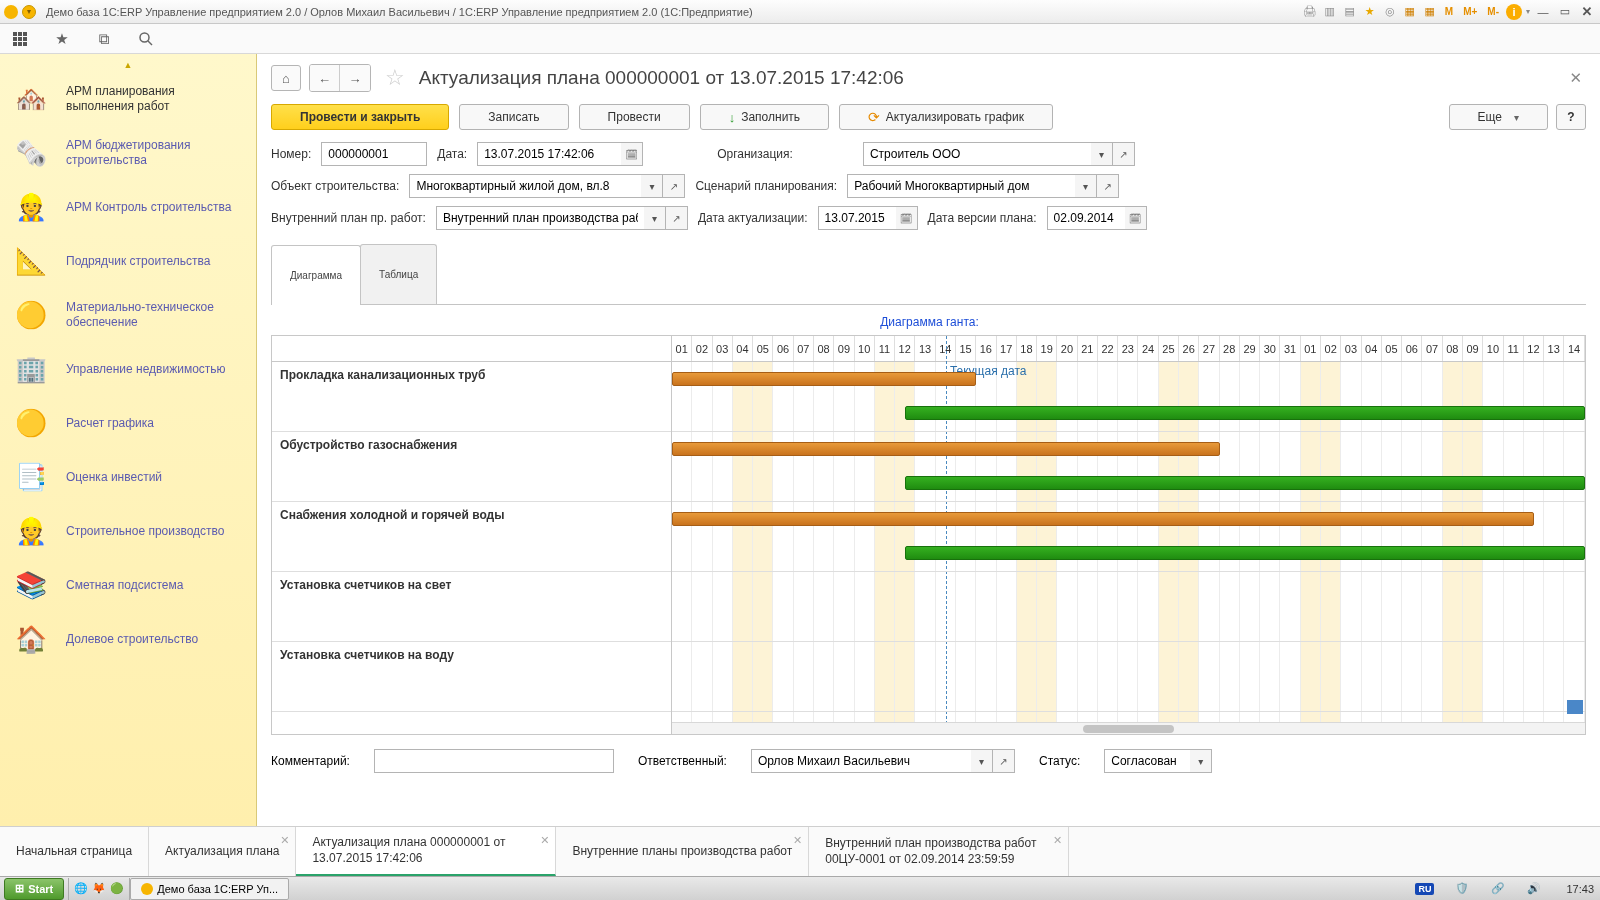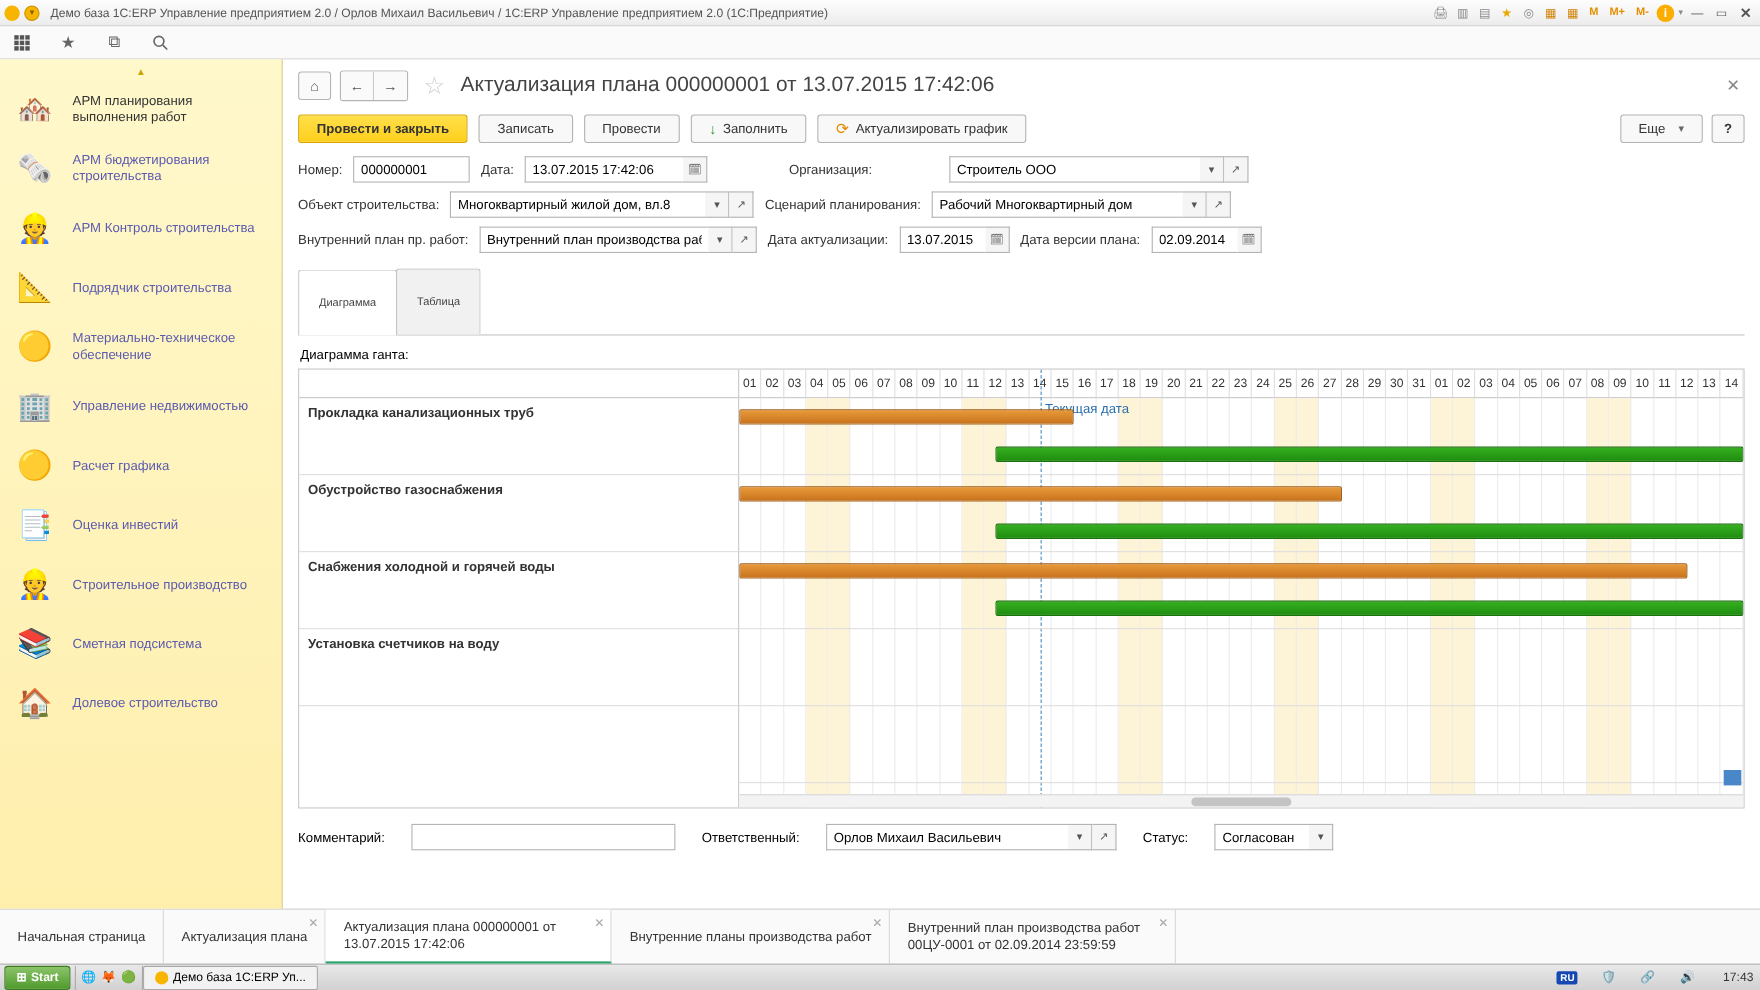--- a/index.html
+++ b/index.html
@@ -34,41 +34,41 @@
 .hdr-row { display:flex; align-items:center; gap:8px; margin-bottom:12px; }
 .nav-btn { width:30px; height:26px; border:1px solid #b5b5b5; border-radius:3px; background:#fafafa; display:inline-flex; align-items:center; justify-content:center; font-size:13px; color:#555; }
 .nav-group { display:flex; border:1px solid #b5b5b5; border-radius:3px; overflow:hidden; }
 .nav-group .nav-btn { border:none; border-right:1px solid #ccc; border-radius:0; }
 .nav-group .nav-btn:last-child { border-right:none; }
 .star { color:#ccc; font-size:22px; margin:0 6px; }
 .page-title { font-size:19px; color:#444; font-weight:normal; }
 .close-x { margin-left:auto; color:#888; font-size:15px; padding:4px; cursor:pointer; }
 
 .action-row { display:flex; align-items:center; gap:10px; margin-bottom:12px; }
-.btn { height:26px; padding:0 16px; border:1px solid #b3b3b3; border-radius:3px; background:#f8f8f8; font-size:12px; color:#333; display:inline-flex; align-items:center; gap:6px; cursor:pointer; }
+.btn { height:26px; padding:0 28px; border:1px solid #b3b3b3; border-radius:3px; background:#f8f8f8; font-size:12px; color:#333; display:inline-flex; align-items:center; gap:6px; cursor:pointer; }
 .btn-primary { background:linear-gradient(#ffe04a,#ffcf1c); border-color:#d7a800; font-weight:bold; color:#333; }
 .btn .ic-green { color:#2a9a2a; font-size:13px; }
 .btn .ic-orange { color:#e68a00; font-size:14px; }
 .action-right { margin-left:auto; display:flex; gap:8px;justify-content:center; }
 .btn-dd::after { content:"▾"; margin-left:6px; font-size:10px; color:#666; }
 .btn-help { width:30px; padding:0; justify-content:center; font-weight:bold; }
 
 .form-row { display:flex; align-items:center; gap:10px; margin-bottom:8px; font-size:12px; color:#333; }
 .lbl { white-space:nowrap; }
 .inp { height:24px; border:1px solid #b4b4b4; padding:0 6px; font-size:12px; background:#fff; }
 .inp-wrap { display:flex; }
 .inp-wrap .inp { border-right:none; }
 .inp-btn { width:22px; height:24px; border:1px solid #b4b4b4; background:#f5f5f5; display:inline-flex; align-items:center; justify-content:center; font-size:10px; color:#555; border-left:none; }
 .inp-btn + .inp-btn { }
 
 .tabs { display:flex; border-bottom:1px solid #c4c4c4; margin-top:6px; }
 .tab { padding:24px 18px; border:1px solid #c4c4c4; border-bottom:none; background:#f1f1f1; font-size:10px; color:#444; margin-right:-1px; border-radius:3px 3px 0 0; cursor:pointer; }
 .tab.active { background:#fff; position:relative; top:1px; }
 
-.gantt-label { font-size:12px; color:#000000; margin:10px 0 6px 2px; }
+.gantt-label { font-size:12px; color:#1d4ed8; margin:10px 0 6px 2px;text-align:center; }
 .gantt-wrap { border:1px solid #c8c8c8; height:400px; display:flex; position:relative; }
 .gantt-left { width:400px; border-right:1px solid #c8c8c8; }
 .gantt-right { flex:1; position:relative; overflow:hidden; }
 .gh-days { height:26px; border-bottom:1px solid #c8c8c8; display:flex; font-size:11px; color:#333; }
 .gh-day { flex:1; border-right:1px solid #dedede; text-align:center; line-height:26px; }
 .gh-blank { height:26px; border-bottom:1px solid #c8c8c8; }
 .g-body { position:relative; }
 .g-row { height:70px; border-bottom:1px solid #dedede; position:relative;font-weight:bold; }
 .g-task { position:absolute; left:8px; top:6px; font-size:12px; color:#333; }
 .g-grid-row { height:70px; border-bottom:1px solid #dedede; position:relative; }
@@ -297,20 +297,23 @@
         <div class="gh-blank"></div>
         <div id="gantt-tasks">
             <div class="g-row">
               <div class="g-task">Прокладка канализационных труб</div>
             </div>
             <div class="g-row">
               <div class="g-task">Обустройство газоснабжения</div>
             </div>
             <div class="g-row">
               <div class="g-task">Снабжения холодной и горячей воды</div>
+            </div>
+            <div class="g-row">
+              <div class="g-task">Установка счетчиков на свет</div>
             </div>
             <div class="g-row">
               <div class="g-task">Установка счетчиков на воду</div>
             </div>
           </div>
       </div>
       <div class="gantt-right">
         <div class="gh-days" id="gh-days">
             <div class="gh-day">01</div>
             <div class="gh-day">02</div>

